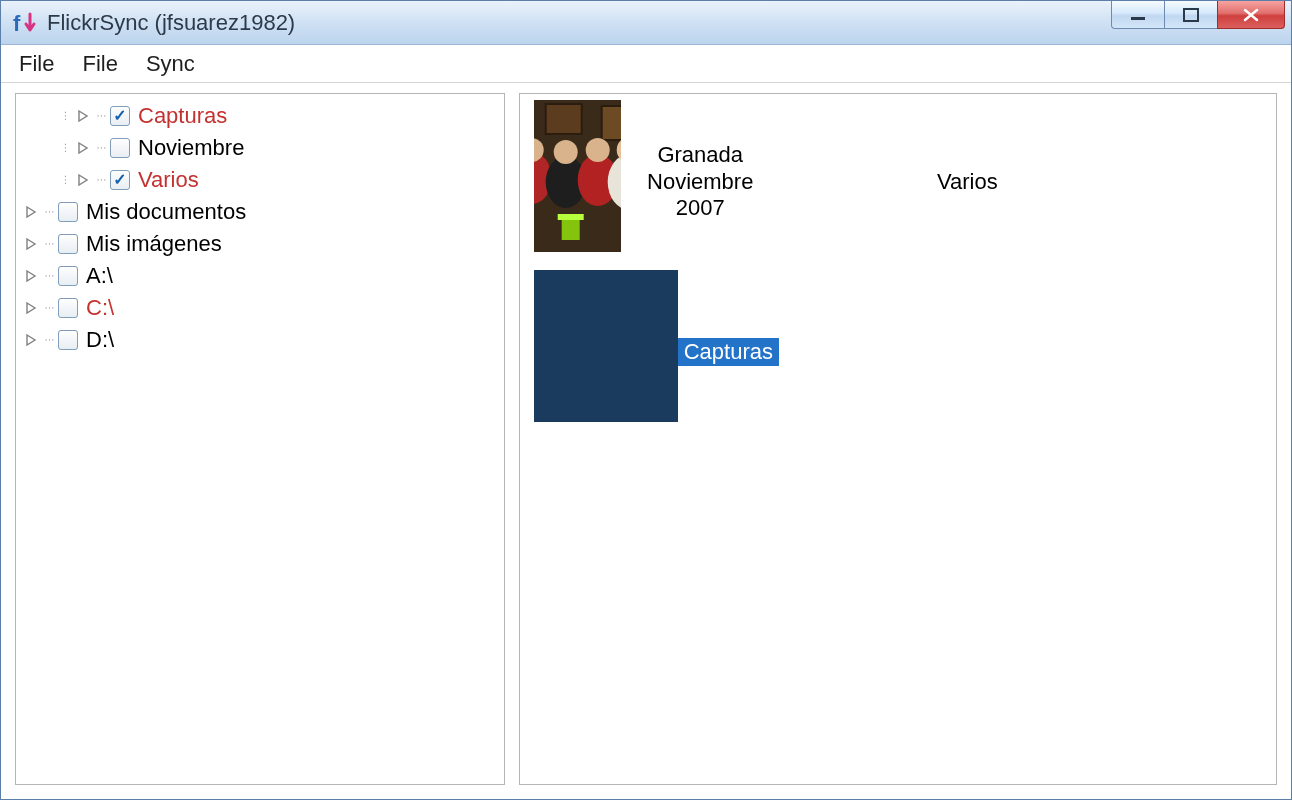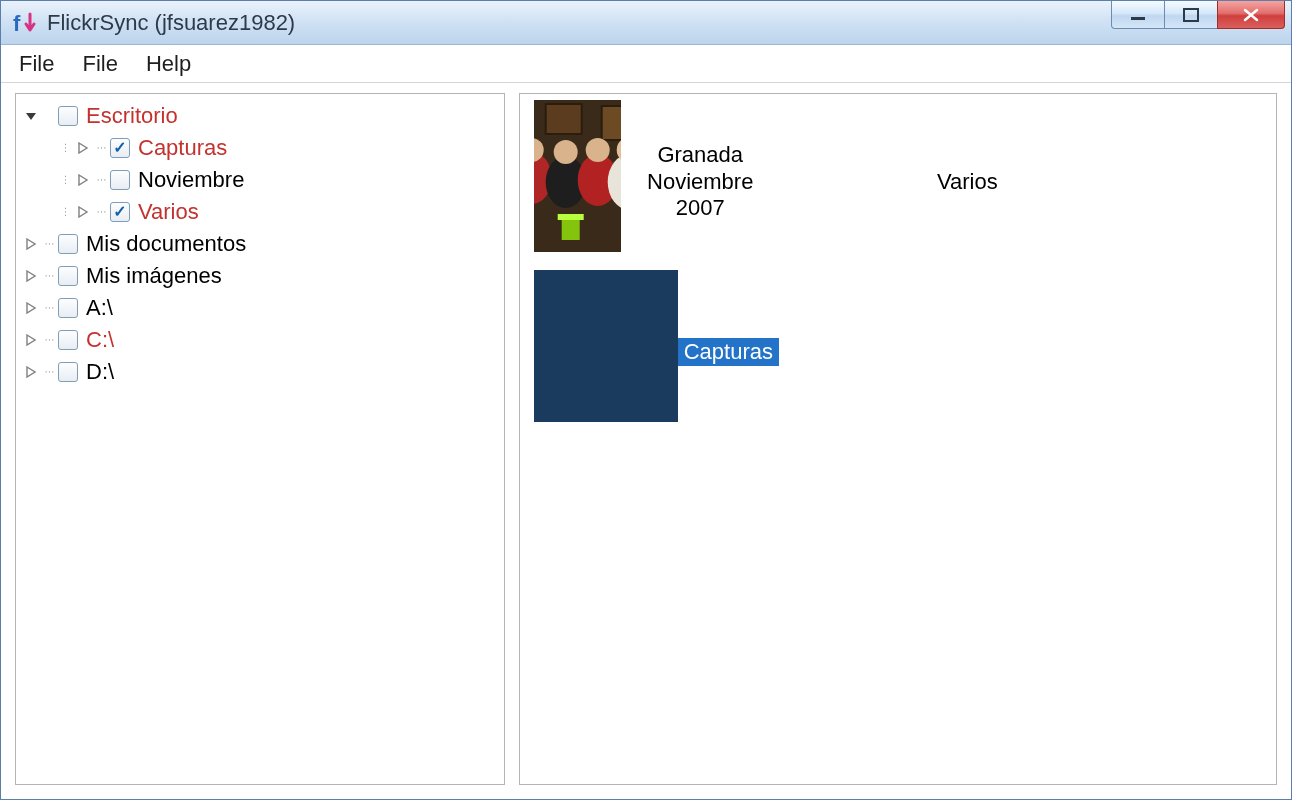--- a/index.html
+++ b/index.html
@@ -166,38 +166,28 @@
       <svg width="18" height="14">
           <path d="M3 2 L15 12 M15 2 L3 12" stroke="#fff" stroke-width="2.5" stroke-linecap="round"></path>
         </svg>
     </div>
   </div>
 </div>
 
 <div class="menubar">
   <span class="menu-item">File</span>
   <span class="menu-item">File</span>
-  <span class="menu-item">Help</span>
+  <span class="menu-item">Sync</span>
 </div>
 
 <div class="client">
 
   <div class="panel left-panel">
     <div class="tree">
 
-      <div class="tree-row">
-        <span class="expander">
-          <svg width="12" height="12">
-              <path d="M1 3 L11 3 L6 10 Z" fill="#3a3a3a"></path>
-            </svg>
-        </span>
-        <span class="dots"></span>
-        <span class="cb"></span>
-        <span class="tree-label red">Escritorio</span>
-      </div>
 
       <div class="tree-row child">
         <span class="dots">⋮</span>
         <span class="expander">
           <svg width="12" height="12">
               <path d="M2 1 L10 6 L2 11 Z" fill="none" stroke="#808080" stroke-width="1.4"></path>
             </svg>
         </span>
         <span class="dots">⋯</span>
         <span class="cb checked"></span>

